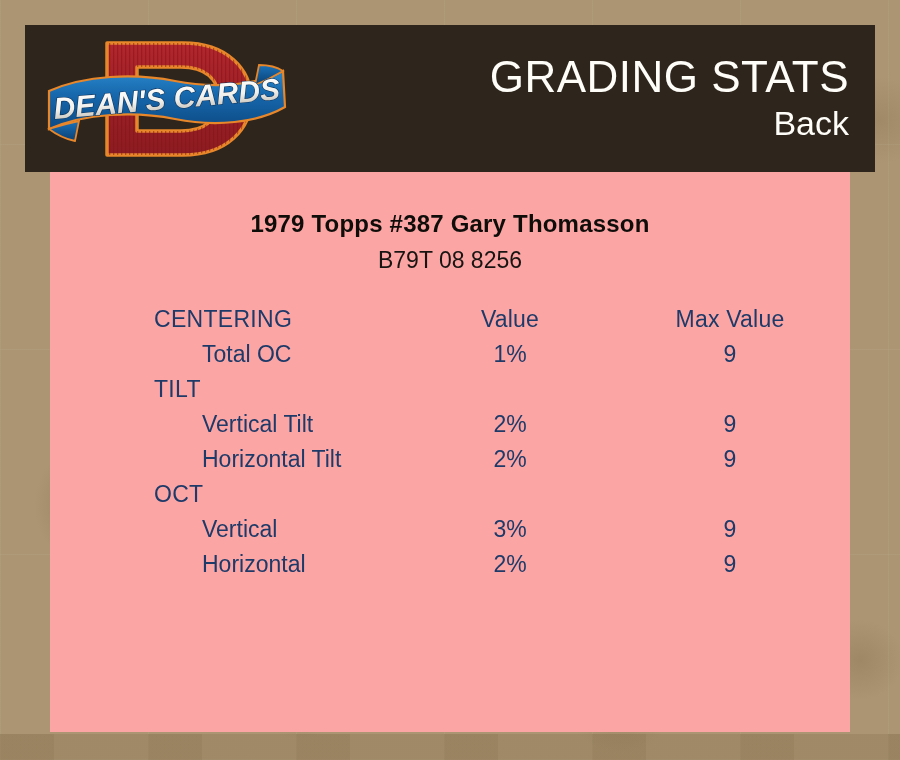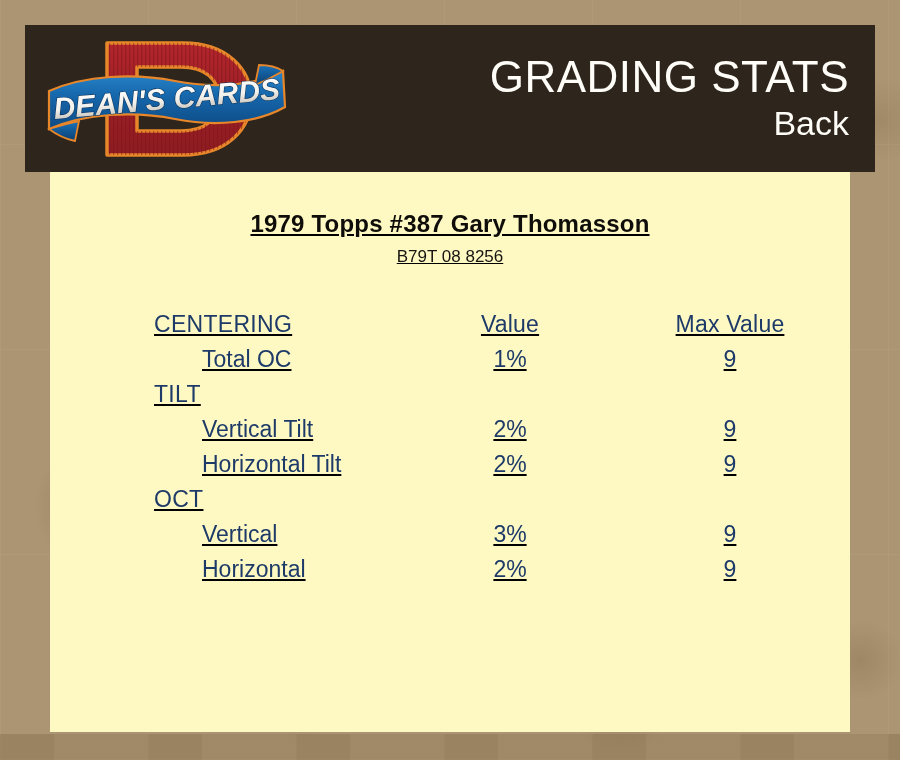--- a/index.html
+++ b/index.html
@@ -100,44 +100,43 @@
     font-weight: 400;
   }
 
   
   #content-panel {
     position: absolute;
     left: 50px;
     top: 172px;
     width: 800px;
     height: 560px;
-    background: #fef9c3;
+    background: #fca5a5;
     z-index: 2;
-    text-decoration: underline;
   }
 
   #card-title {
     text-align: center;
     font-size: 24px;
     font-weight: bold;
     color: #0f0d0a;
     margin-top: 38px;
     letter-spacing: 0.2px;
   }
   #card-serial {
     text-align: center;
-    font-size: 17px;
+    font-size: 23px;
     font-weight: 400;
     color: #171411;
     margin-top: 9px;
   }
 
   
   #stats-table {
-    margin-top: 40px;
+    margin-top: 28px;
     width: 100%;
     border-collapse: collapse;
     color: #1d3a68;
   }
   #stats-table col.c-label  { width: 360px; }
   #stats-table col.c-value  { width: 200px; }
   #stats-table col.c-grade  { width: 240px; }
 
   #stats-table th, #stats-table td {
     padding: 0;

